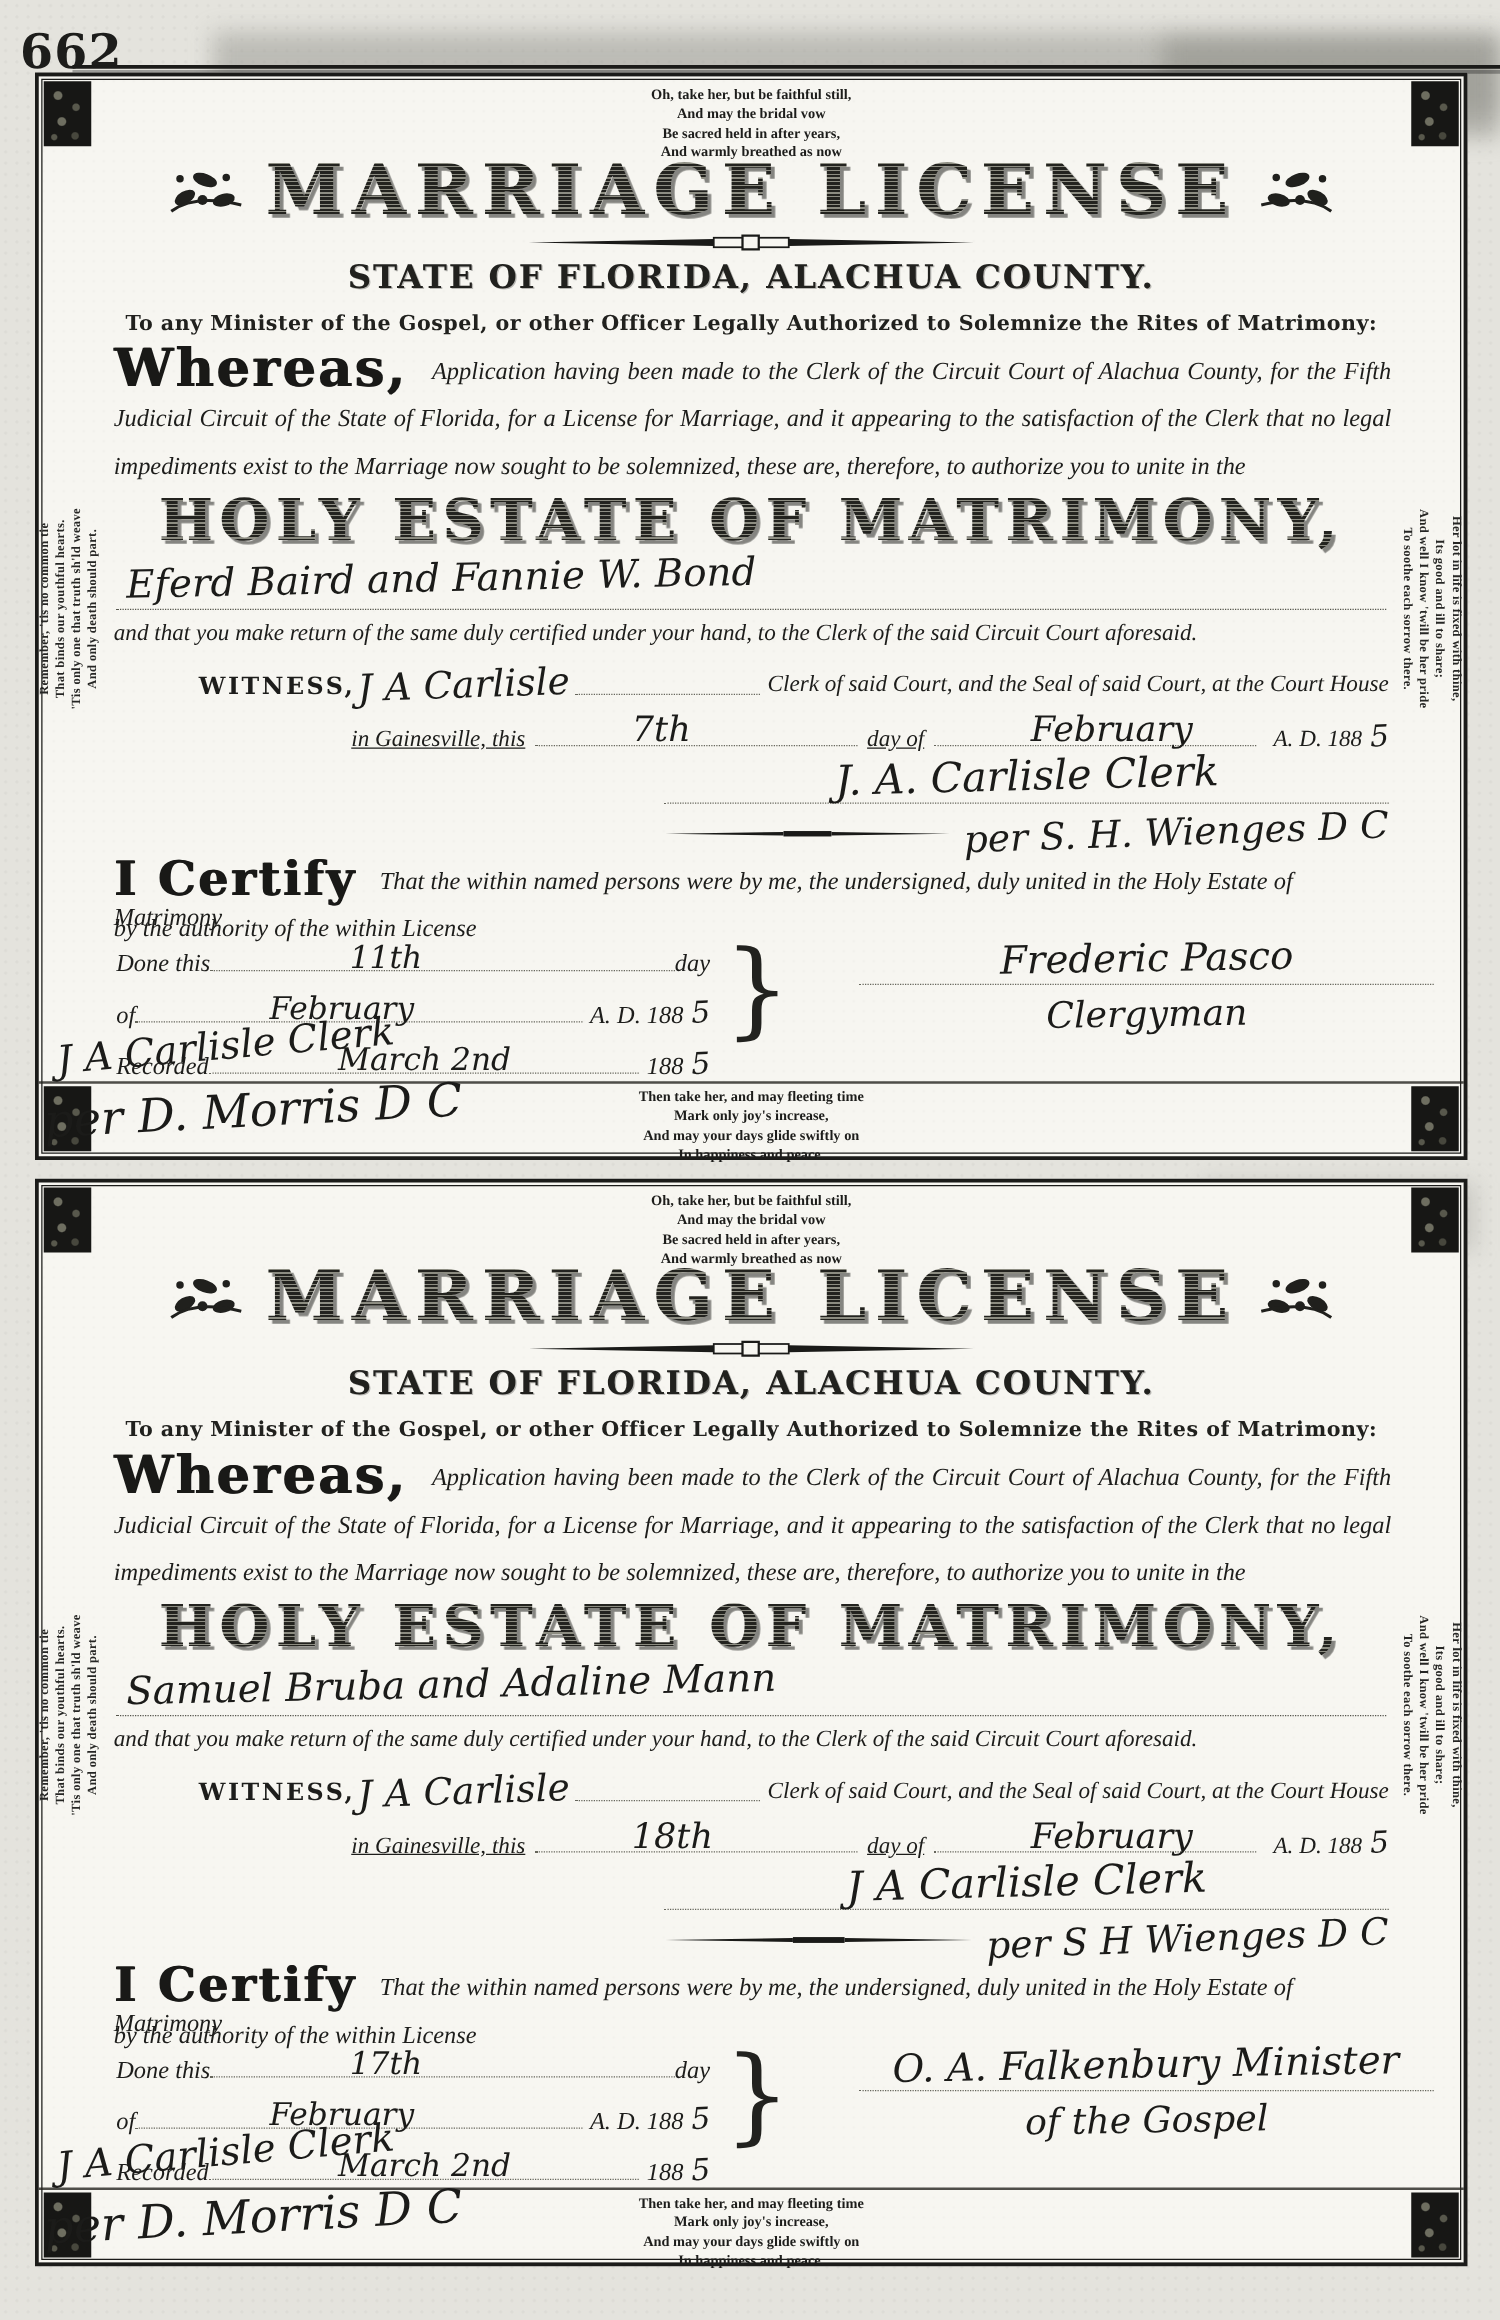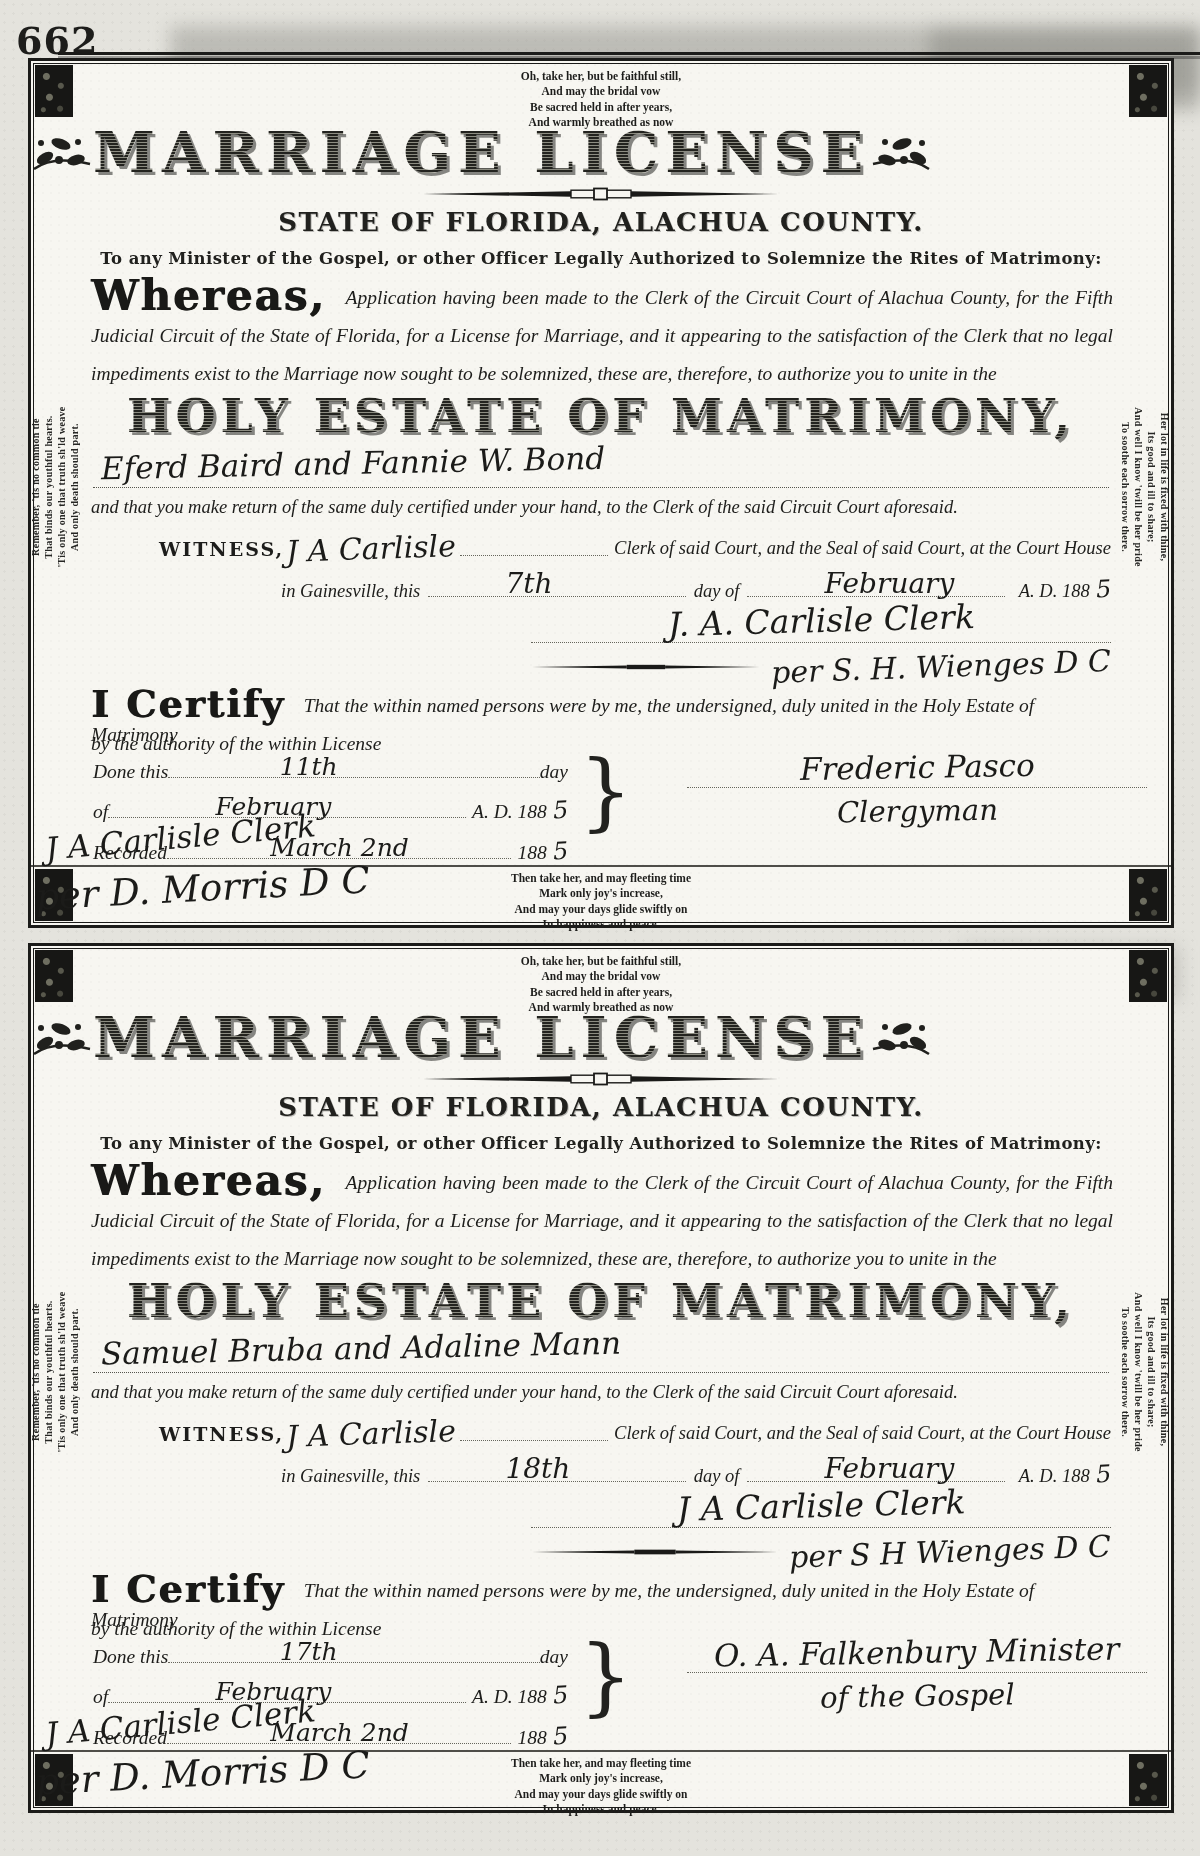--- a/index.html
+++ b/index.html
@@ -32,21 +32,21 @@
   .corner.bl{left:4px;bottom:4px;} .corner.br{right:4px;bottom:4px;}
   .margin-verse{position:absolute;width:330px;text-align:center;font-size:10px;font-weight:bold;
     line-height:1.3;letter-spacing:.3px;color:#262624;}
   .margin-verse.left{left:-141px;top:400px;transform:rotate(-90deg);}
   .margin-verse.right{left:949px;top:400px;transform:rotate(90deg);}
   
   .abs{position:absolute;}
   .center{left:0;right:0;text-align:center;}
   .verse{font-size:11.5px;font-weight:bold;line-height:1.34;font-family:"Liberation Serif",serif;}
   .top-verse{top:8px;}
-  .title-row{top:58px;display:flex;justify-content:flex-start;align-items:center;left:0;right:0;}
+  .title-row{top:58px;display:flex;justify-content:center;align-items:center;gap:16px;left:0;right:0;}
   .display{font-family:"DejaVu Serif",serif;font-weight:bold;color:#262622;
     background:repeating-linear-gradient(180deg,#23231f 0 2px,#8d8d82 2px 3px);
     -webkit-background-clip:text;background-clip:text;-webkit-text-fill-color:transparent;
     filter:drop-shadow(3px 3px 0 rgba(40,40,36,.55));white-space:nowrap;}
   .title-text{font-size:56px;letter-spacing:7px;}
   .spindle-wrap{top:126px;}
   .subtitle{top:146px;font-family:"DejaVu Serif",serif;font-weight:bold;font-size:26px;
     letter-spacing:1.5px;color:#21211e;text-shadow:1px 1px 0 rgba(0,0,0,.25);}
   .salutation{top:188px;font-family:"DejaVu Serif",serif;font-weight:bold;font-size:16.5px;
     letter-spacing:.4px;color:#21211e;}
@@ -60,21 +60,21 @@
   .hand{font-family:"DejaVu Serif",serif;font-style:italic;color:#1b1b19;white-space:nowrap;}
   .couple-row .hand{font-size:31px;display:inline-block;transform:rotate(-1.2deg);margin-left:8px;}
   .return-line{top:436px;left:60px;right:60px;font-style:italic;font-size:18.5px;}
   .witness-row{top:470px;left:128px;right:60px;display:flex;align-items:center;}
   .witness-label{font-family:"DejaVu Serif",serif;font-weight:bold;font-size:19px;letter-spacing:2px;}
   .witness-row .hand{font-size:30px;margin:0 4px 0 2px;display:inline-block;transform:rotate(-2deg);}
   .dotfill{flex:1;border-bottom:1.4px dotted #66665c;position:relative;min-width:40px;height:14px;}
   .dotfill .over{position:absolute;left:30%;bottom:-4px;font-size:28px;}
   .witness-text{font-style:italic;font-size:18.5px;margin-left:6px;white-space:nowrap;}
   .place-row{top:514px;left:250px;right:60px;display:flex;align-items:baseline;font-style:italic;font-size:18.5px;}
-  .place-row .label{white-space:nowrap;}
+  .place-row .label{white-space:nowrap;text-decoration:underline;}
   .place-row .dotfill{margin:0 8px;}
   .ad-label{white-space:nowrap;margin-left:6px;}
   .year-hand{font-size:24px;margin-left:6px;display:inline-block;transform:rotate(-3deg);}
   .clerk-block{top:540px;left:500px;width:580px;}
   .clerk-sig{border-bottom:1.4px dotted #66665c;text-align:center;padding-bottom:2px;}
   .clerk-sig .hand{font-size:33px;display:inline-block;transform:rotate(-1.5deg);}
   .deputy-row{display:flex;align-items:center;margin-top:6px;}
   .deputy-row svg{margin-right:10px;}
   .deputy-row .hand{font-size:30px;display:inline-block;transform:rotate(-2deg);}
   .certify{top:630px;left:60px;right:60px;font-style:italic;font-size:19.5px;line-height:1.5;}

